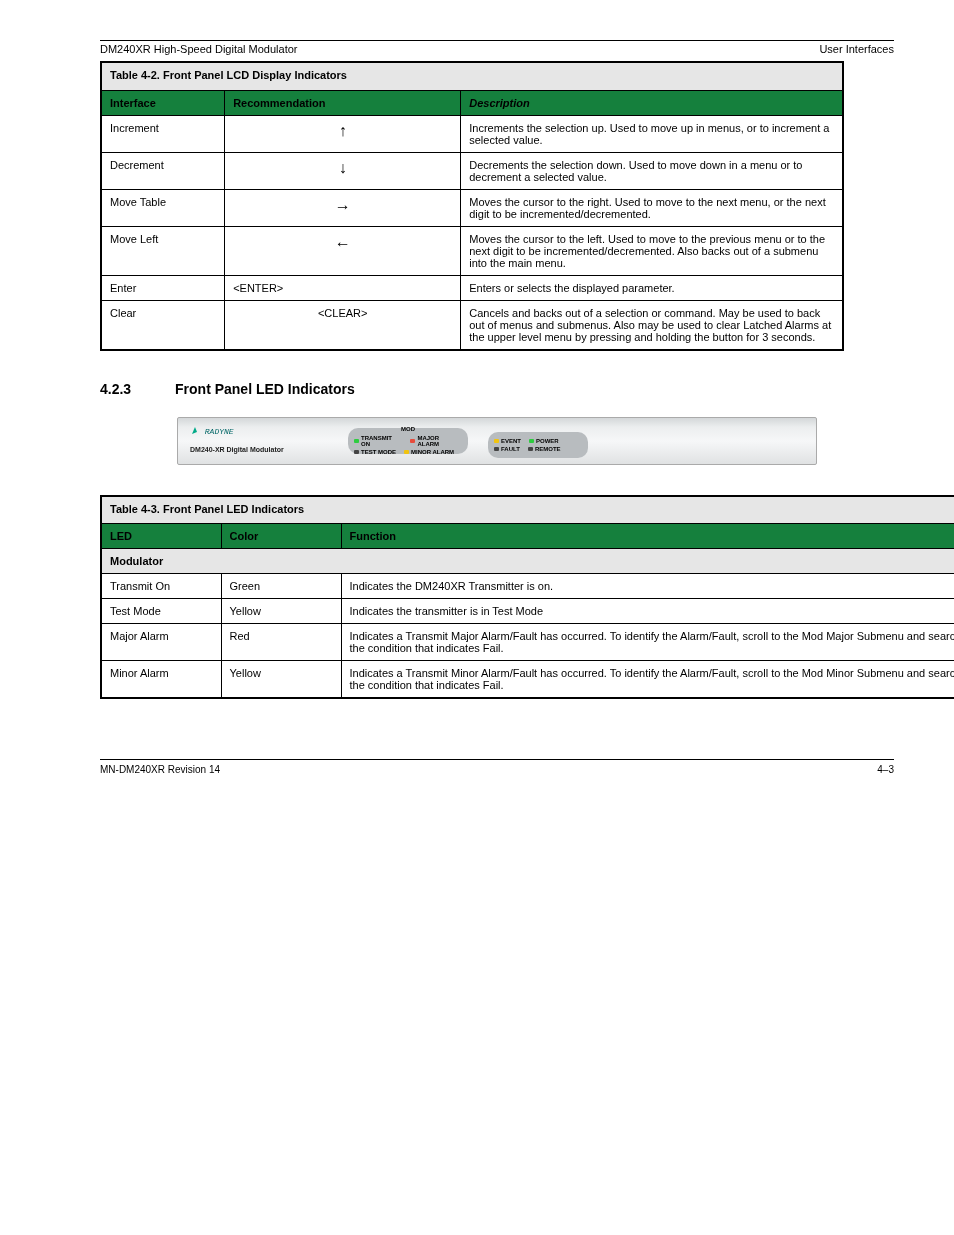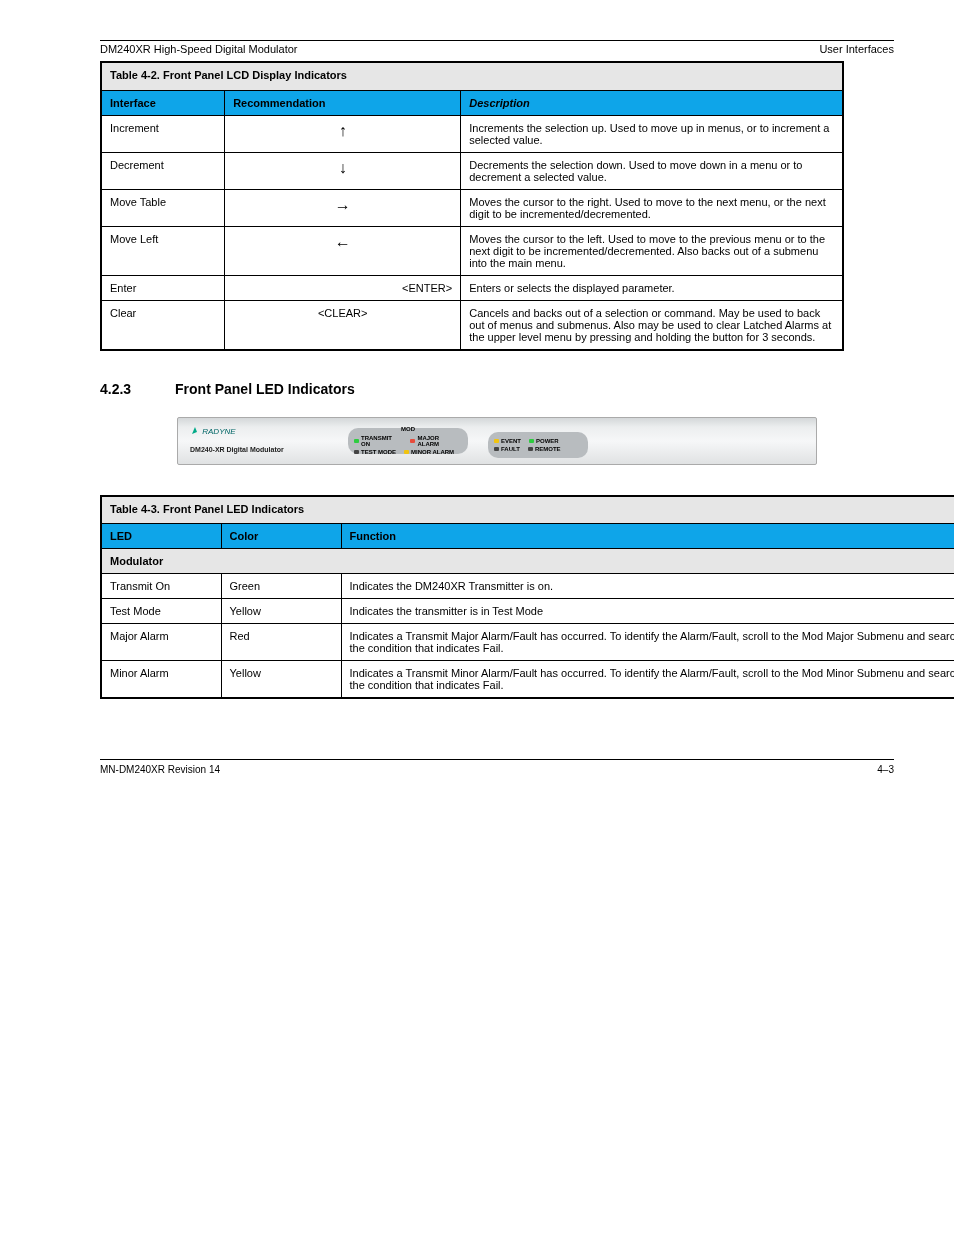--- a/index.html
+++ b/index.html
@@ -27,38 +27,38 @@
     font-size: 11px;
     text-align: left;
   }
   table.main th { font-weight: bold; }
   .title-row td, .title-row th {
     background: #e6e6e6;
     font-weight: bold;
     text-align: center;
     height: 28px;
   }
-  .header-cells th { background: #0ea5e9; }
+  .header-cells th { background: #15803d; }
   .col-a { width: 110px; }
   .col-b { width: 210px; }
   .col-c { width: 340px; font-style: italic; }
   .section-num { font-weight: bold; font-size: 14px; margin-top: 30px; margin-bottom: 10px; }
   .section-num .title { margin-left: 40px; }
   .panel-img {
     width: 640px;
     height: 48px;
     margin: 20px auto 30px auto;
     background: linear-gradient(#d4d7d9, #eceeef 20%, #f6f7f8 50%, #e0e2e3);
     border: 1px solid #aaa;
     border-radius: 2px;
     position: relative;
     font-size: 6px;
     color: #000;
   }
-  .panel-img .logo { position: absolute; left: 12px; top: 8px; font-family: Liberation Sans, sans-serif; font-style: italic; font-size: 8px; color: #066; }
+  .panel-img .logo { position: absolute; left: 12px; top: 8px; font-family: Liberation Mono, monospace; font-style: italic; font-size: 8px; color: #066; }
   .panel-img .logo svg { vertical-align: -2px; }
   .panel-img .model { position: absolute; left: 12px; top: 28px; font-size: 7px; font-weight: bold; color: #222; }
   .panel-img .grp { position: absolute; top: 10px; height: 26px; background: #b8bcbf; border-radius: 10px; padding: 2px 6px; display: flex; flex-direction: column; justify-content: center; gap: 2px; }
   .panel-img .grp .grp-title { text-align: center; font-weight: bold; margin-bottom: 1px; }
   .panel-img .row-led { display: flex; gap: 8px; }
   .panel-img .led-item { display: flex; align-items: center; gap: 2px; font-weight: bold; }
   .panel-img .dot { width: 5px; height: 4px; border-radius: 1px; display: inline-block; }
   .dot.green { background: #2ecc40; }
   .dot.yellow { background: #f1c40f; }
   .dot.red { background: #e74c3c; }
@@ -101,21 +101,21 @@
     <td style="text-align:center;font-size:16px">→</td>
     <td>Moves the cursor to the right. Used to move to the next menu, or the next digit to be incremented/decremented.</td>
   </tr>
   <tr>
     <td>Move Left</td>
     <td style="text-align:center;font-size:16px">←</td>
     <td>Moves the cursor to the left. Used to move to the previous menu or to the next digit to be incremented/decremented. Also backs out of a submenu into the main menu.</td>
   </tr>
   <tr>
     <td>Enter</td>
-    <td style="text-align:right">&lt;ENTER&gt;</td>
+    <td style="text-align:left">&lt;ENTER&gt;</td>
     <td>Enters or selects the displayed parameter.</td>
   </tr>
   <tr>
     <td>Clear</td>
     <td style="text-align:center">&lt;CLEAR&gt;</td>
     <td>Cancels and backs out of a selection or command. May be used to back out of menus and submenus. Also may be used to clear Latched Alarms at the upper level menu by pressing and holding the button for 3 seconds.</td>
   </tr>
 </tbody>
   </table>
 

